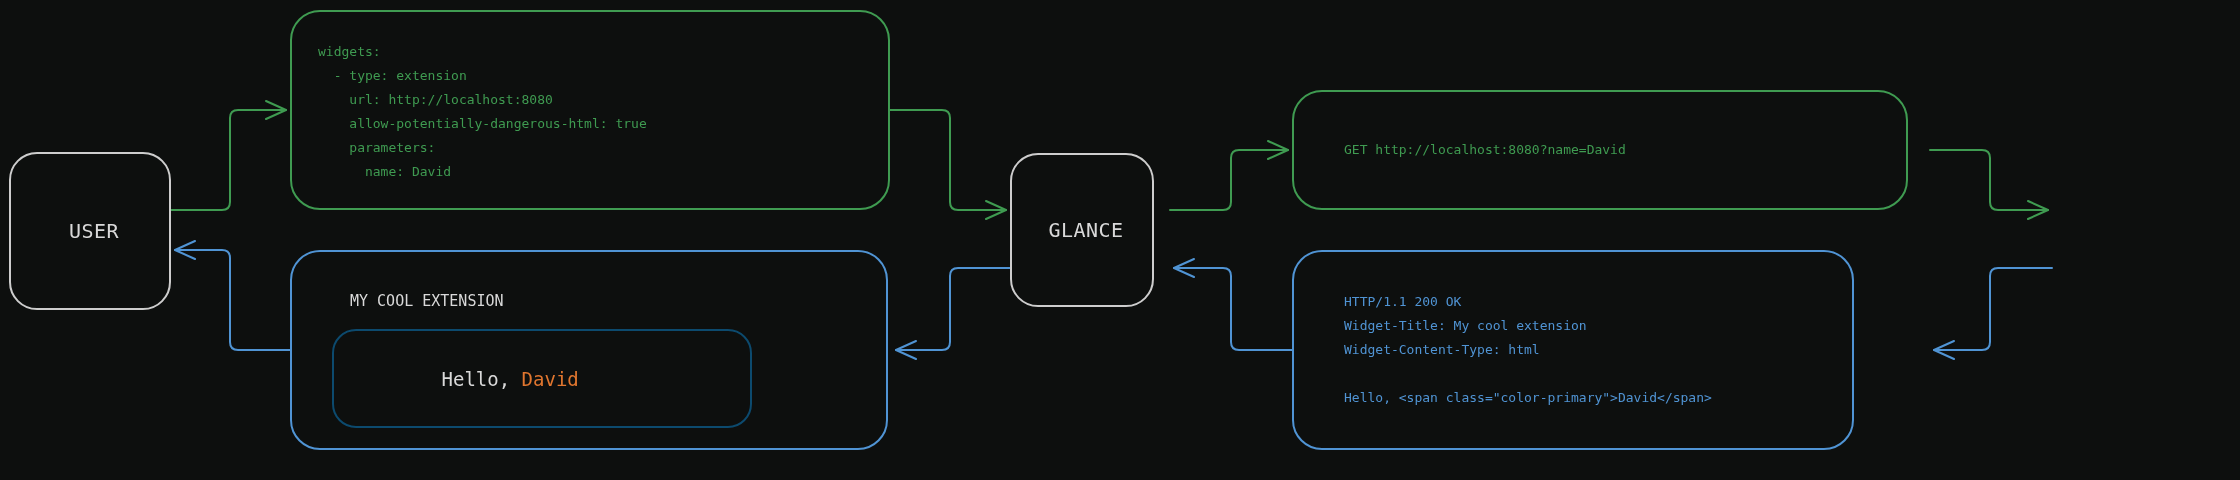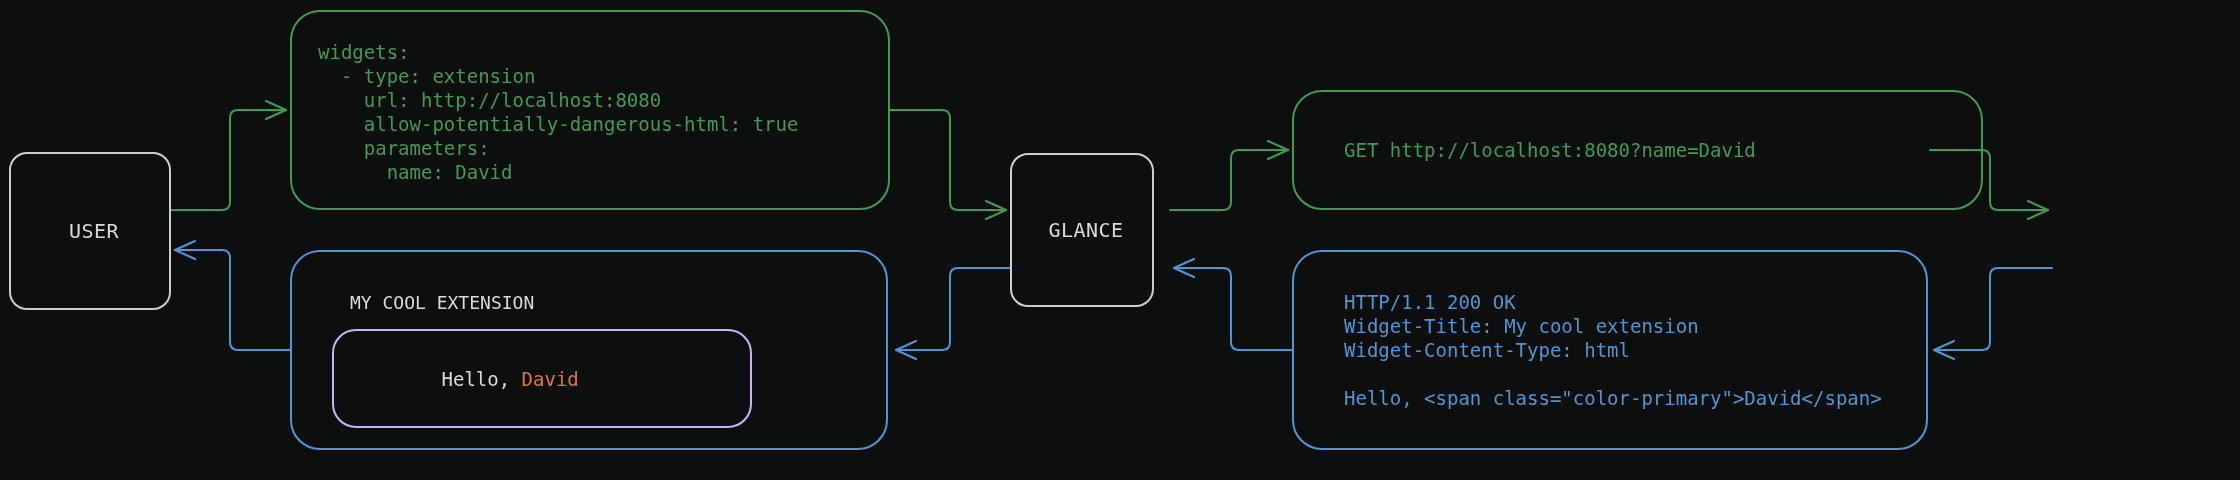--- a/index.html
+++ b/index.html
@@ -11,21 +11,21 @@
     font-family: "DejaVu Sans Mono", "Liberation Mono", monospace;
     overflow: hidden;
   }
   .box {
     position: absolute;
     box-sizing: border-box;
     background: transparent;
   }
   .node {
     border: 2px solid #cdcdcd;
-    border-radius: 18px;
+    border-radius: 28px;
     display: flex;
     align-items: center;
     justify-content: center;
     color: #d9d9d9;
     font-size: 20px;
     letter-spacing: 0.5px;
     padding-left: 8px;
   }
   .codebox-green {
     border: 2px solid #3f9b51;
@@ -33,44 +33,44 @@
     color: #3f9b51;
   }
   .codebox-blue {
     border: 2px solid #5094d4;
     border-radius: 30px;
     color: #5094d4;
   }
   .code {
     position: absolute;
     white-space: pre;
-    font-size: 19px;
+    font-size: 13px;
     line-height: 24px;
   }
   .vcenter {
     top: 50%;
     transform: translateY(-50%);
   }
   #widget-title {
     position: absolute;
     left: 58px;
     top: 40px;
     color: #d9d9d9;
-    font-size: 18px;
+    font-size: 15px;
     white-space: pre;
     text-align: center;
   }
   #widget-inner {
     position: absolute;
     left: 40px;
     top: 77px;
     width: 420px;
     height: 99px;
     box-sizing: border-box;
-    border: 2px solid #c4b5fd;
+    border: 2px solid #0c4a6e;
     border-radius: 24px;
   }
   #widget-greeting {
     position: absolute;
     left: 16px;
     top: 50%;
     transform: translateY(-50%);
     font-size: 19px;
     white-space: pre;
     color: #d9d9d9;
@@ -127,26 +127,26 @@
     url: http://localhost:8080
     allow-potentially-dangerous-html: true
     parameters:
       name: David</div>
   </div>
 
   <div class="box node" style="left:1010px; top:153px; width:144px; height:154px;">
     <span>GLANCE</span>
   </div>
 
-  <div class="box codebox-green" style="left:1292px; top:90px; width:691px; height:120px;">
+  <div class="box codebox-green" style="left:1292px; top:90px; width:616px; height:120px;">
     <div class="code vcenter" style="left:50px;">GET http://localhost:8080?name=David</div>
   </div>
 
 
-  <div class="box codebox-blue" style="left:1292px; top:250px; width:636px; height:200px;">
+  <div class="box codebox-blue" style="left:1292px; top:250px; width:562px; height:200px;">
     <div class="code" style="left:50px; top:38px;">HTTP/1.1 200 OK
 Widget-Title: My cool extension
 Widget-Content-Type: html
 
 Hello, &lt;span class="color-primary"&gt;David&lt;/span&gt;</div>
   </div>
 
   <div class="box codebox-blue" style="left:290px; top:250px; width:598px; height:200px;">
     <div id="widget-title">MY COOL EXTENSION</div>
     <div id="widget-inner">

